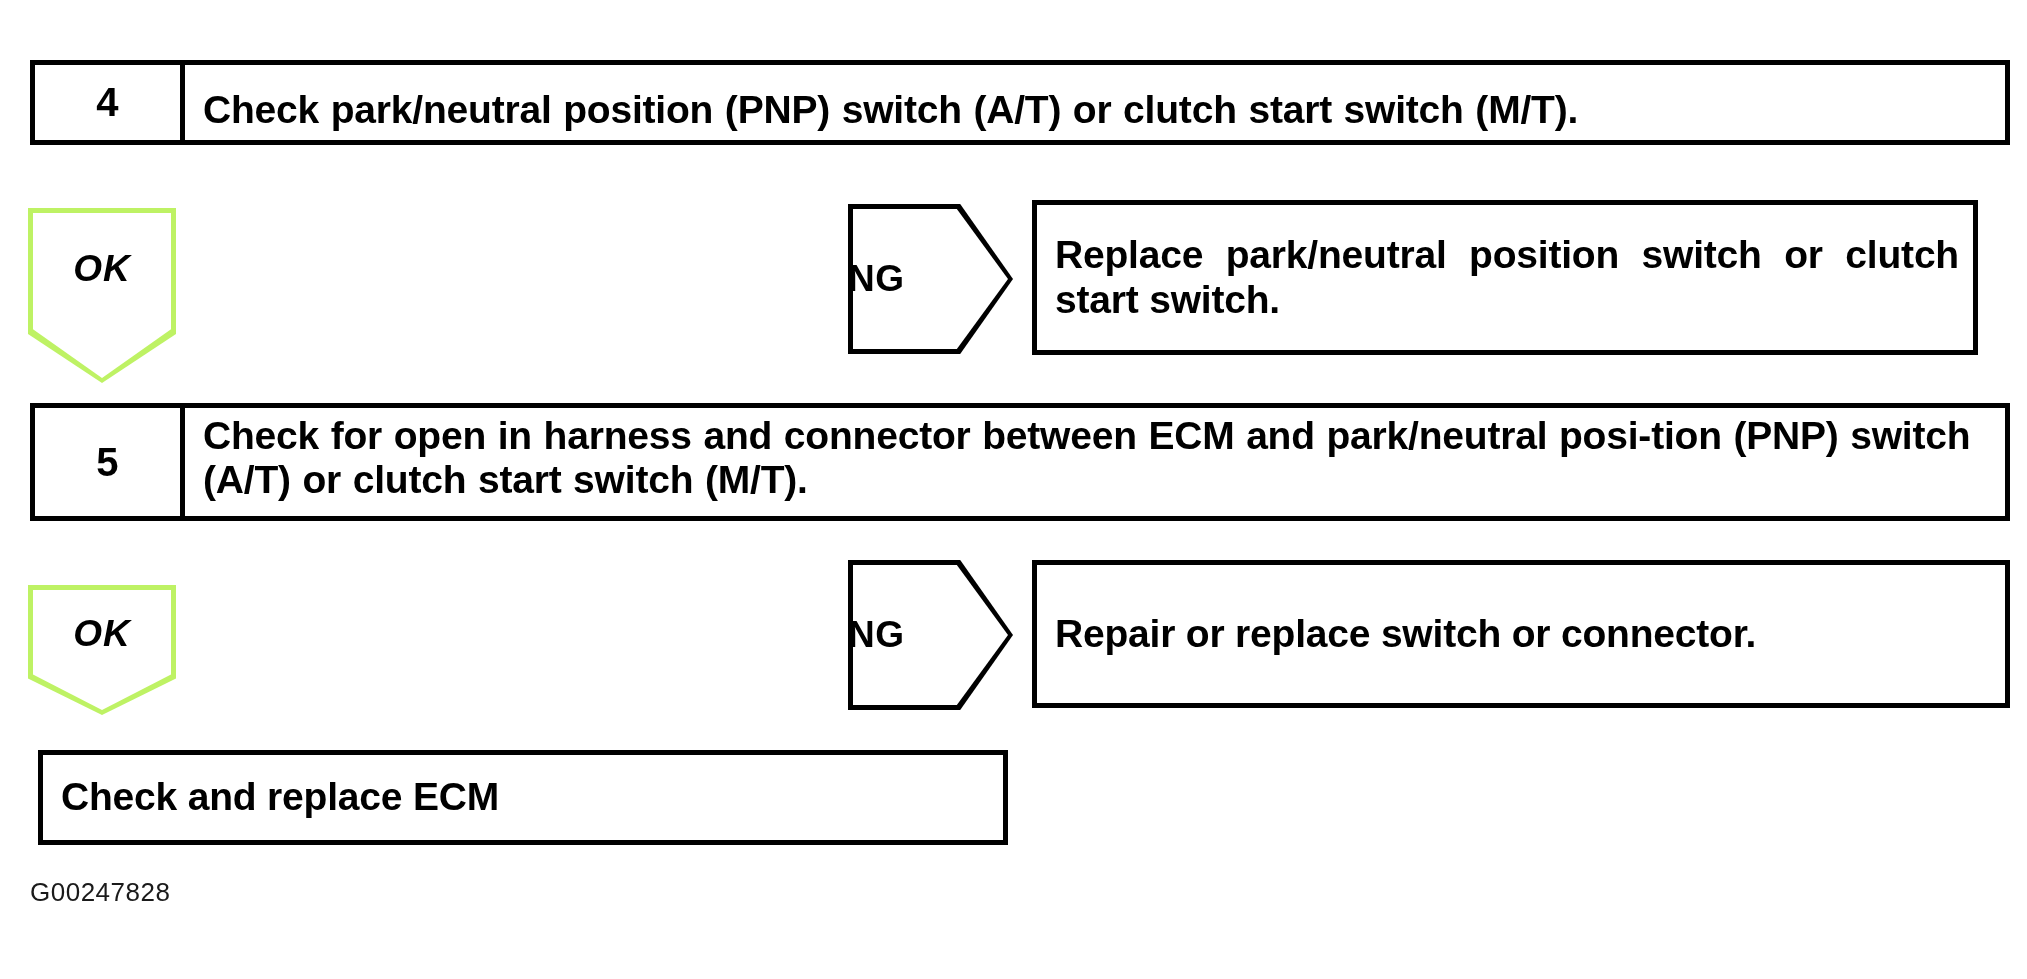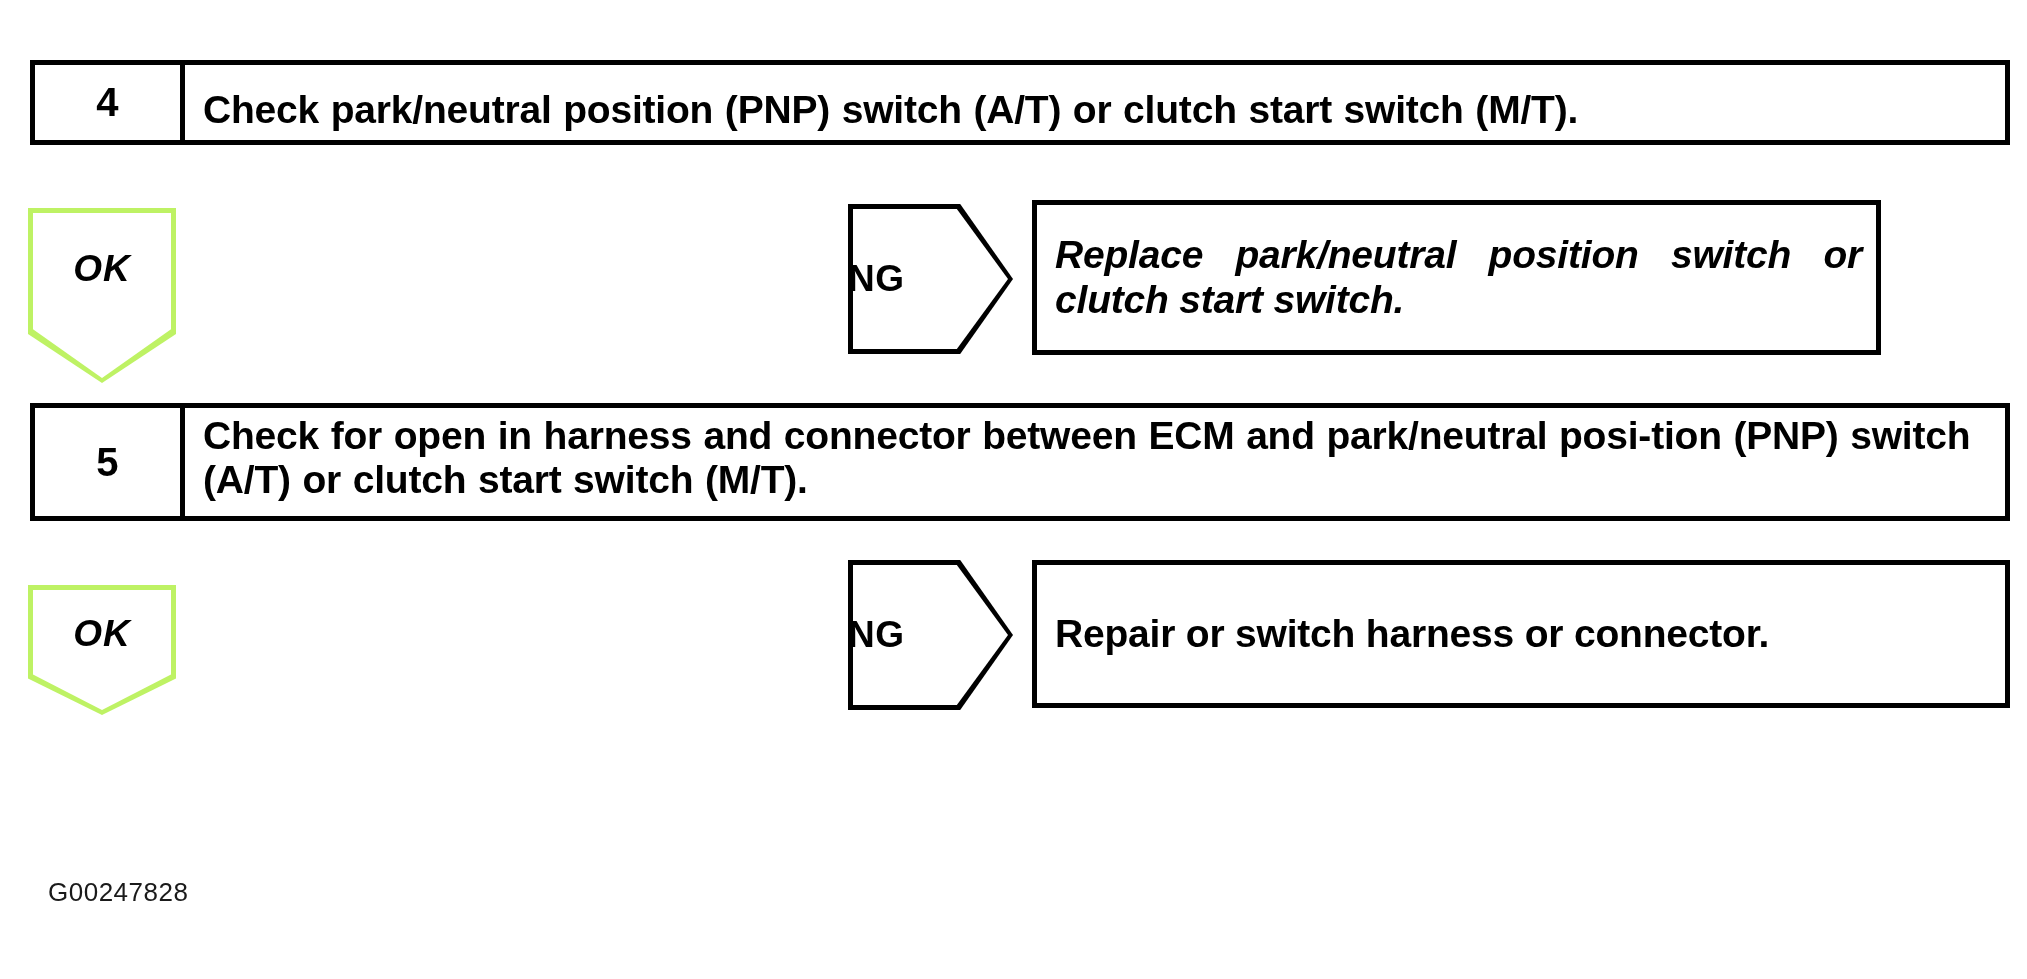--- a/index.html
+++ b/index.html
@@ -162,39 +162,42 @@
   <div class="ok-arrow" style="left:28px; top:208px; width:148px; height:175px;">
     <div class="inner"></div>
     <div class="label">OK</div>
   </div>
 
   <div class="ng-arrow" style="left:848px; top:204px; width:165px; height:150px;">
     <div class="inner"></div>
     <div class="label">NG</div>
   </div>
 
-  <div class="result-box" style="left:1032px; top:200px; width:849px; height:155px;font-style:italic;">
+  <div class="result-box" style="left:1032px; top:200px; width:946px; height:155px;">
     <span class="txt justify-two-line">Replace park/neutral position switch or clutch start switch.</span>
   </div>
 
   <div class="step-row" style="left:30px; top:403px; width:1980px; height:118px;">
     <div class="step-num">5</div>
     <div class="step-text" style="display:block; align-items:initial; padding-top:6px;">Check for open in harness and connector between ECM and park/neutral posi-tion (PNP) switch (A/T) or clutch start switch (M/T).</div>
   </div>
 
   <div class="ok-arrow" style="left:28px; top:585px; width:148px; height:130px;">
     <div class="inner"></div>
     <div class="label" style="top:28px;">OK</div>
   </div>
 
   <div class="ng-arrow" style="left:848px; top:560px; width:165px; height:150px;">
     <div class="inner"></div>
     <div class="label">NG</div>
   </div>
 
   <div class="result-box" style="left:1032px; top:560px; width:978px; height:148px;">
-    <span class="txt">Repair or switch harness or connector.</span>
-  </div>
-
-
-  <div class="figure-id" style="left:48px; top:877px;">G00247828</div>
+    <span class="txt">Repair or replace switch or connector.</span>
+  </div>
+
+  <div class="result-box" style="left:38px; top:750px; width:970px; height:95px;">
+    <span class="txt">Check and replace ECM</span>
+  </div>
+
+  <div class="figure-id" style="left:30px; top:877px;">G00247828</div>
 
 </div>
 
 </body></html>

